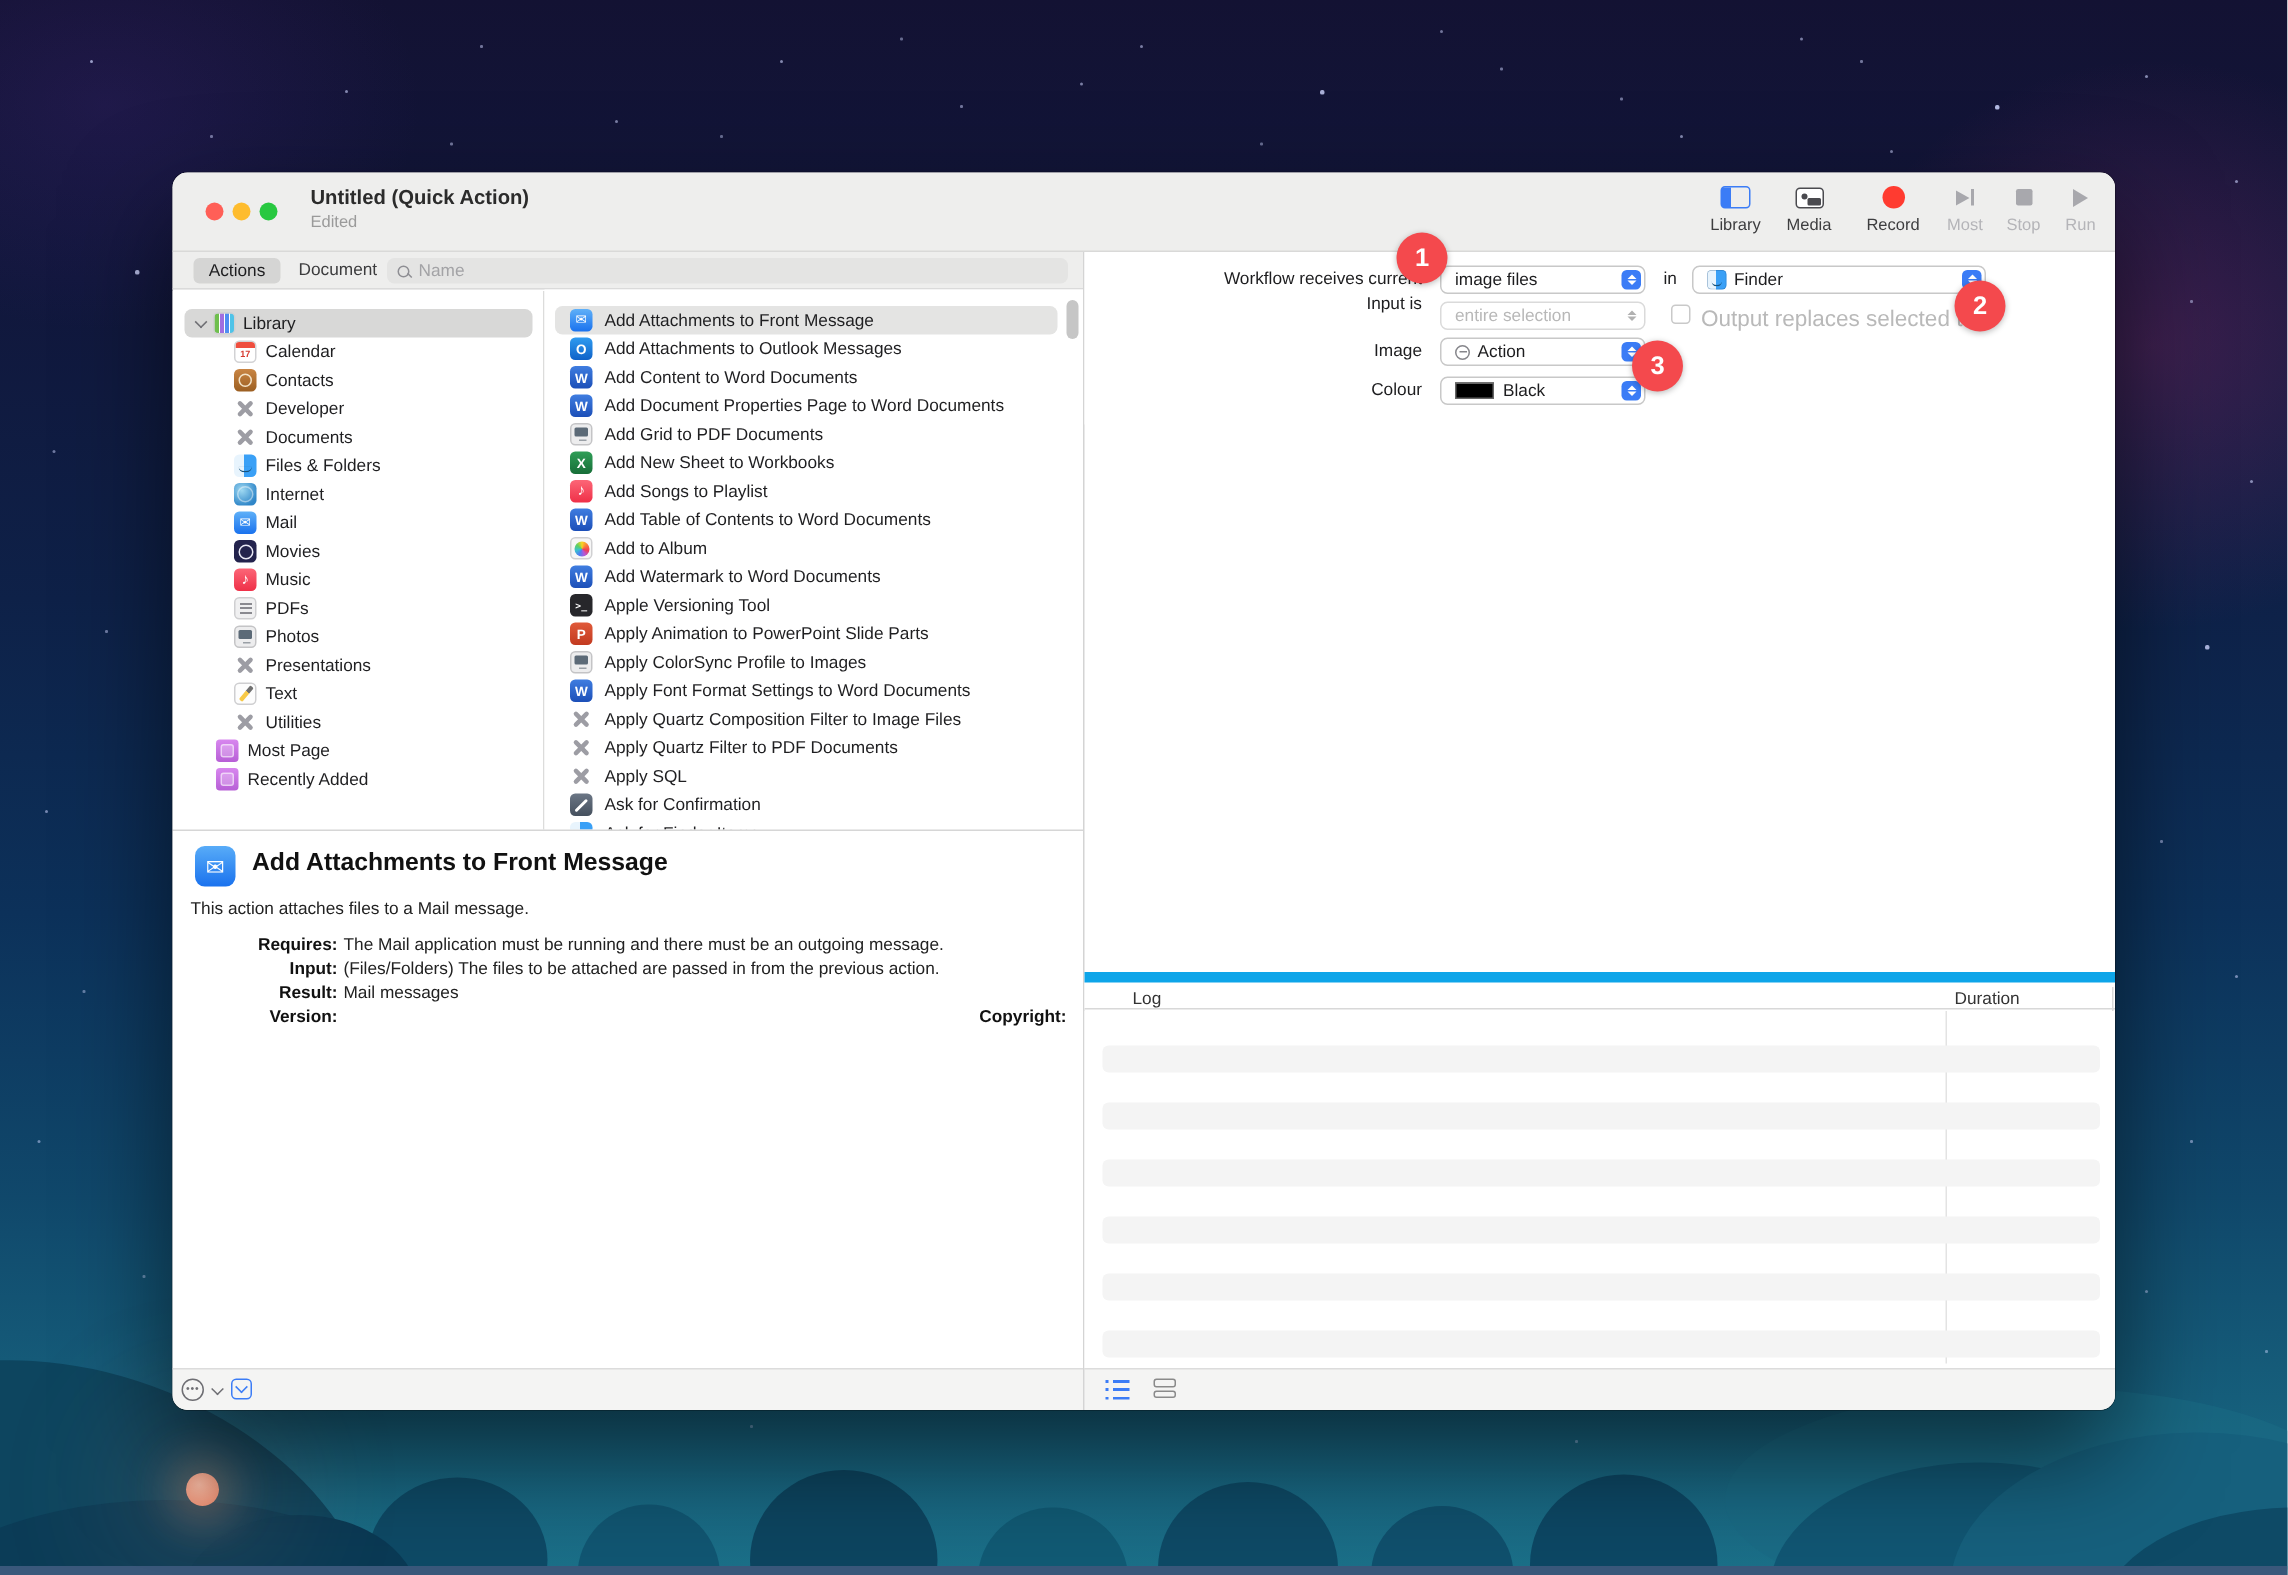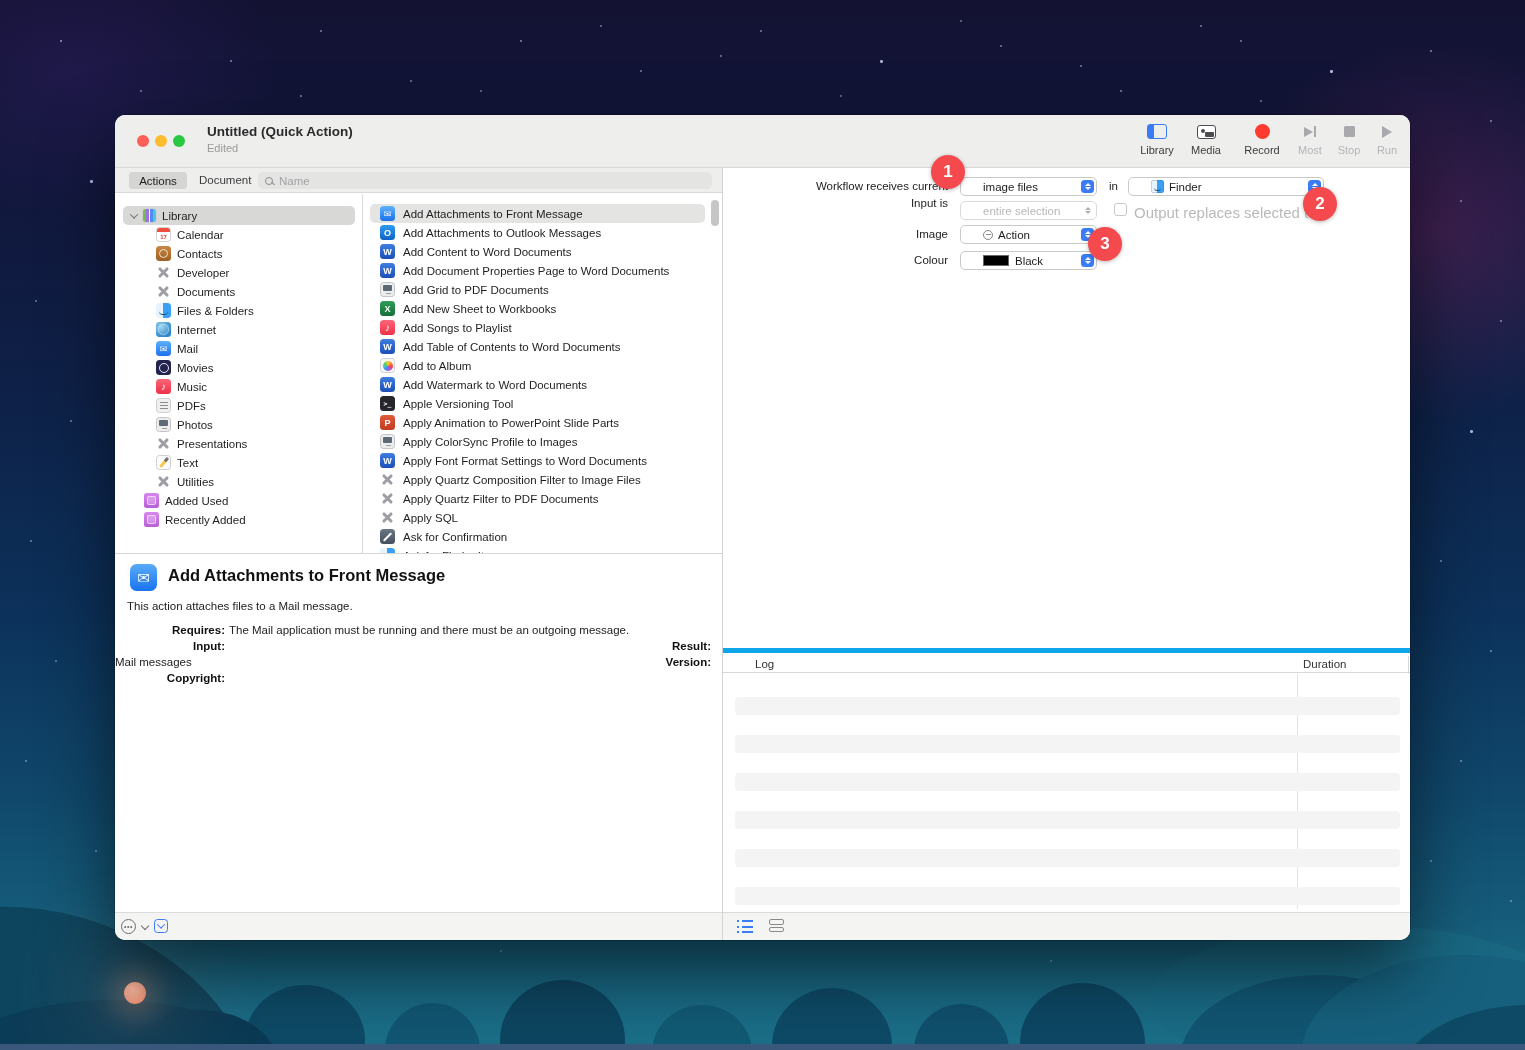--- a/index.html
+++ b/index.html
@@ -84,41 +84,41 @@
   .listico{position:absolute;left:14px;top:7px;width:16px;height:13px;
     background:
       repeating-linear-gradient(180deg,var(--accent) 0 2px,transparent 2px 5.5px) 0 0/2px 13px no-repeat,
       repeating-linear-gradient(180deg,var(--accent) 0 2px,transparent 2px 5.5px) 5px 0/11px 13px no-repeat;}
   .panesico{position:absolute;left:46px;top:6px;width:15px;height:15px;display:flex;flex-direction:column;gap:2px}
   .panesico span{height:5.5px;border:1.4px solid #8a8a8a;border-radius:2px}
   
   .vdiv-main{position:absolute;left:607px;top:53px;width:1px;height:772px;background:#d4d4d4}
   .settings{position:absolute;left:608px;top:53px;width:687px;height:115px;background:#fff}
   .s-label{position:absolute;left:0;width:225px;text-align:right;font-size:11.5px;color:#1d1d1f}
-  .dd{position:absolute;height:19px;background:#fff;border:1px solid #c8c8c8;border-radius:5px;display:flex;align-items:center;font-size:11.5px;color:#1d1d1f;padding-left:22px}
+  .dd{position:absolute;height:19px;background:#fff;border:1px solid #c8c8c8;border-radius:5px;display:flex;align-items:center;font-size:11.5px;color:#1d1d1f;padding-left:9px}
   .dd .stepper{position:absolute;right:2px;top:2px;width:13px;height:13px;border-radius:3.5px;background:var(--accent);display:flex;flex-direction:column;align-items:center;justify-content:center;gap:1.5px}
   .dd .stepper .u{width:0;height:0;border-left:3px solid transparent;border-right:3px solid transparent;border-bottom:3.5px solid #fff}
   .dd .stepper .d{width:0;height:0;border-left:3px solid transparent;border-right:3px solid transparent;border-top:3.5px solid #fff}
   .dd.disabled{border-color:#dadada;color:#b8b8b8}
   .dd.disabled .stepper{background:transparent}
   .dd.disabled .stepper .u{border-bottom-color:#b0b0b0}
   .dd.disabled .stepper .d{border-top-color:#b0b0b0}
   .finder-mini{width:13px;height:13px;border-radius:3px;margin-right:5px;flex:none;position:relative;overflow:hidden;
     background:linear-gradient(90deg,#e8f4fd 0 46%,#3aa0f6 46% 100%);box-shadow:inset 0 0 0 .5px rgba(20,80,140,.4)}
   .finder-mini::before{content:'';position:absolute;left:3px;right:3px;bottom:2.5px;height:4px;border-bottom:1.3px solid #16527c;border-radius:0 0 5px 5px}
   .action-mini{width:10px;height:10px;border:1.2px solid #86868b;border-radius:50%;margin-right:5px;flex:none;display:flex;align-items:center;justify-content:center}
   .action-mini::before{content:'';width:5px;height:1.2px;background:#86868b}
   .swatch{width:26px;height:11px;background:#000;border:1px solid #666;margin-right:6px;flex:none}
   .s-in{position:absolute;font-size:11.5px;color:#1d1d1f}
   .cbox{position:absolute;width:13px;height:13px;background:#fff;border:1.2px solid #c9c9c9;border-radius:3px}
   .cbox-label{position:absolute;font-size:15px;color:#b9b9b9}
   .canvas{position:absolute;left:608px;top:168px;width:687px;height:365px;background:#e0e0df;border-top:1px solid #d8d8d8}
   .drop-pill{position:absolute;left:185px;top:100px;width:318px;height:27px;border-radius:13.5px;background:#b2b2b0;
     color:#fff;font-size:13px;display:flex;align-items:center;justify-content:center}
-  .log-header{position:absolute;left:608px;top:533px;width:687px;height:25px;background:#fff;border-top:5px solid #0ea5e9;border-bottom:1px solid #d8d8d8}
+  .log-header{position:absolute;left:608px;top:533px;width:687px;height:25px;background:#fff;border-top:7px solid #0ea5e9;border-bottom:1px solid #d8d8d8}
   .log-header .h1{position:absolute;left:32px;top:5px;font-size:11.5px;color:#333}
   .log-header .h2{position:absolute;left:580px;top:5px;font-size:11.5px;color:#333}
   .log-header .tick{position:absolute;right:1px;top:3px;width:1px;height:18px;background:#d8d8d8}
   .log-body{position:absolute;left:608px;top:559px;width:687px;height:238px;background:#fff}
   .log-col-div{position:absolute;left:574px;top:0;width:1px;height:235px;background:#e3e3e3}
   .stripe{position:absolute;left:12px;width:665px;height:18px;border-radius:4px;background:#f4f4f4}
   
   .badge{position:absolute;width:34px;height:34px;border-radius:50%;background:var(--badge);color:#fff;
     font-size:17px;font-weight:bold;display:flex;align-items:center;justify-content:center;box-shadow:0 1px 4px rgba(0,0,0,.28);z-index:50}
   
@@ -348,21 +348,21 @@
           <div class="side-row depth1">
             <span class="ic ic-textdoc"></span>
             <span class="row-label">Text</span>
           </div>
           <div class="side-row depth1">
             <span class="ic ic-xtools"></span>
             <span class="row-label">Utilities</span>
           </div>
           <div class="side-row depth0">
             <span class="ic ic-folder"></span>
-            <span class="row-label">Added Used</span>
+            <span class="row-label">Most Page</span>
           </div>
           <div class="side-row depth0">
             <span class="ic ic-folder"></span>
             <span class="row-label">Recently Added</span>
           </div>
         </div>
     </div>
     <div class="vdiv-sidebar"></div>
 
     <div class="action-list">
@@ -449,20 +449,21 @@
     <div class="hdiv-left"></div>
 
     <div class="desc">
       <div class="desc-ico"></div>
       <div class="desc-title">Add Attachments to Front Message</div>
       <div class="desc-summary">This action attaches files to a Mail message.</div>
       <div class="desc-fields" id="desc-fields">
           <div class="fl">Requires:</div>
           <div class="fv">The Mail application must be running and there must be an outgoing message.</div>
           <div class="fl">Input:</div>
+          <div class="fv">(Files/Folders) The files to be attached are passed in from the previous action.</div>
           <div class="fl">Result:</div>
           <div class="fv">Mail messages</div>
           <div class="fl">Version:</div>
           <div class="fl">Copyright:</div>
         </div>
     </div>
 
     <div class="bbar bbar-left">
       <span class="ell-circle">•••</span>
       <span class="chev-sm"></span>

